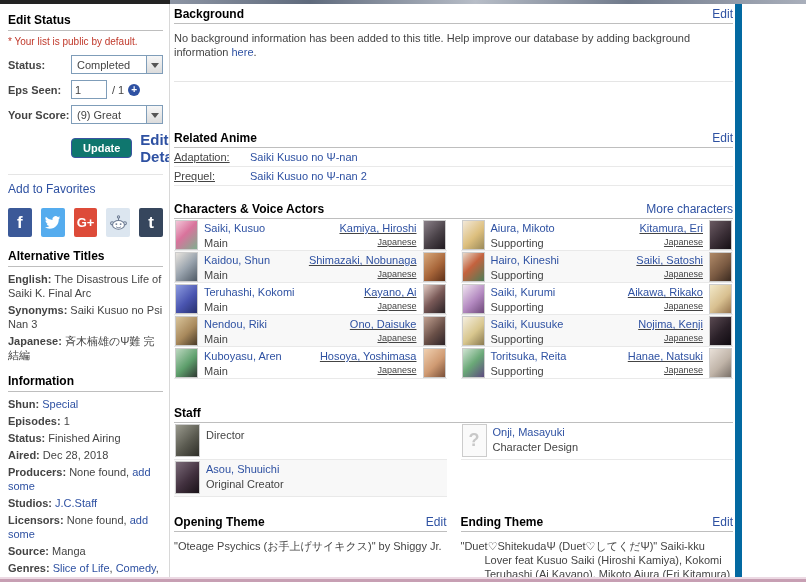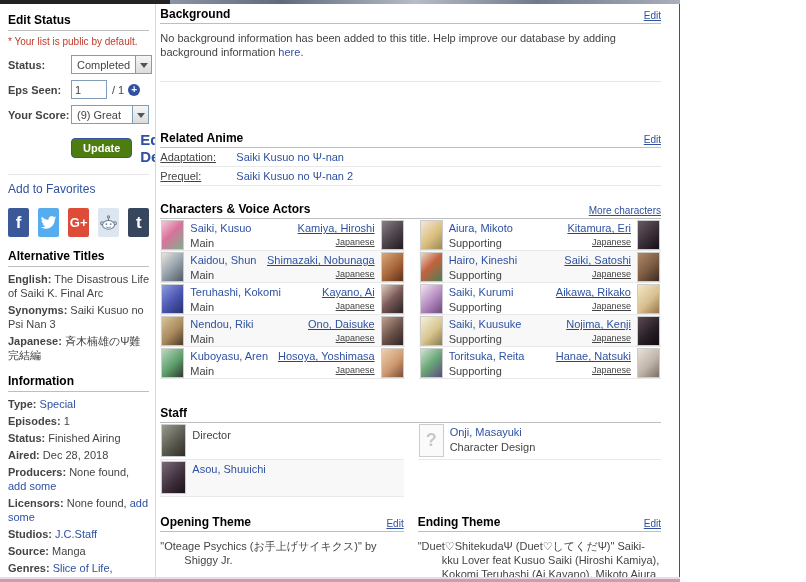--- a/index.html
+++ b/index.html
@@ -4,21 +4,21 @@
 <style>
   * { box-sizing: border-box; margin: 0; padding: 0; }
   html,body { width: 806px; height: 582px; overflow: hidden; }
   body {
     font-family: "Liberation Sans", sans-serif;
     font-size: 11px;
     color: #444;
     background: #fff;
   }
   a { color: #2e51a2; text-decoration: none; cursor: pointer; }
-  .page { position: relative; width: 680px; height: 582px; background: #fff; }
+  .page { position: relative; width: 806px; height: 582px; background: #fff; }
 
   
   .top-strip { display: flex; height: 4px; width: 100%; }
   .top-strip .ts-left { width: 170px; background: #232323; }
   .top-strip .ts-right { flex: 1; background: linear-gradient(90deg,#8d95a4,#5f6a7c 22%,#b7bdc7 48%,#707a8b 72%,#a9afbb 100%); }
   .bottom-strip { position: absolute; left: 0; bottom: 0; width: 100%; height: 5px;
     background: linear-gradient(#ecd9e3 0 40%, #c79fb3 40% 100%); }
 
   .content-row { display: flex; height: 573px; overflow: hidden; }
 
@@ -34,38 +34,38 @@
   .selectbox .sel-arrow { width: 16px; border-left: 1px solid #7f9db9;
     background: linear-gradient(#f6f6f6,#dcdcdc); display: flex; align-items: center; justify-content: center; }
   .selectbox .sel-arrow::after { content: ""; border: 4px solid transparent; border-top: 5px solid #555; margin-top: 5px; }
   .sel-status { width: 92px; justify-content: flex-end; }
   .sel-score { width: 112px; }
   .eps-input { width: 36px; height: 19px; border: 1px solid #7f9db9; padding: 0 3px; font-size: 11px; font-family: inherit; color: #444; }
   .eps-total { margin-left: 5px; }
   .plus-icon { display: inline-block; width: 12px; height: 12px; border-radius: 50%; background: #2e51a2; color: #fff;
     font-size: 10px; font-weight: bold; line-height: 12px; text-align: center; margin-left: 4px; cursor: pointer; }
   .update-row { margin: 6px 0 4px 63px; display: flex; align-items: center; gap: 8px; }
-  .update-btn { background: #4d7c0f; color: #fff; font-weight: bold; font-size: 11px; border: 1px solid #3a53a0;
+  .update-btn { background: #0f766e; color: #fff; font-weight: bold; font-size: 11px; border: 1px solid #3a53a0;
     border-radius: 4px; padding: 3px 11px; cursor: pointer; font-family: inherit; }
   .edit-details { font-size: 15px; font-weight: bold; }
   .side-divider { border-top: 1px solid #e5e5e5; margin: 9px 0 0; }
   .fav-link { display: block; font-size: 12px; padding: 7px 0 4px; }
   .social-row { display: flex; gap: 9px; margin: 8px 0 4px; }
   .social-icon { width: 29px; height: 29px; border-radius: 2px; display: flex; align-items: center; justify-content: center;
     color: #fff; font-weight: bold; font-size: 17px; cursor: pointer; }
   .side-row { margin: 3px 0; line-height: 14px; }
   .side-row .lbl { font-weight: bold; color: #444; }
 
   
-  .main { width: 572px; padding: 0 18px 0 4px; border-right: 1px solid #0369a1; overflow: hidden; }
+  .main { width: 572px; padding: 0 2px 0 4px; border-right: 7px solid #0369a1; overflow: hidden; }
   .right-gutter { flex: 1; background: #fff; }
   .main-header { display: flex; justify-content: space-between; align-items: flex-end;
     border-bottom: 1px solid #bebebe; padding: 3px 0 2px; }
   .main-header .mh-title { font-size: 12px; font-weight: bold; color: #000; }
-  .main-header .mh-link { font-size: 10px; text-decoration: underline; }
+  .main-header .mh-link { font-size: 12px; }
   .bg-text { margin: 7px 0 22px; line-height: 14px; }
   .hr { border-top: 1px solid #e5e5e5; }
   .sec-background { margin-bottom: 46px; }
   .sec-related { margin-bottom: 13px; }
   .rel-row { display: flex; border-bottom: 1px solid #e9e9e9; padding: 2px 0; line-height: 14px; }
   .rel-label { width: 76px; padding-right: 5px; flex: none; text-decoration: underline; }
   .two-col { display: grid; grid-template-columns: 1fr 1fr; column-gap: 14px; align-items: start; }
   .sec-characters { margin-bottom: 24px; }
   .char-row { display: flex; align-items: stretch; height: 32px; border-bottom: 1px solid #e9e9e9; background: #fff; }
   .char-row:nth-child(even) { background: #f8f8f8; }
@@ -169,46 +169,46 @@
         <span class="lbl">Synonyms:</span>
         <span>Saiki Kusuo no Psi Nan 3</span>
       </div>
       <div class="side-row">
         <span class="lbl">Japanese:</span>
         <span>斉木楠雄のΨ難 完結編</span>
       </div>
 
       <div class="side-header">Information</div>
       <div class="side-row">
-        <span class="lbl">Type:</span>
+        <span class="lbl">Shun:</span>
         <a>Special</a>
       </div>
       <div class="side-row">
         <span class="lbl">Episodes:</span>
         <span>1</span>
       </div>
       <div class="side-row">
         <span class="lbl">Status:</span>
         <span>Finished Airing</span>
       </div>
       <div class="side-row">
         <span class="lbl">Aired:</span>
         <span>Dec 28, 2018</span>
       </div>
       <div class="side-row">
         <span class="lbl">Producers:</span>
         <span>None found, </span><a>add some</a>
       </div>
       <div class="side-row">
+        <span class="lbl">Studios:</span>
+        <a>J.C.Staff</a>
+      </div>
+      <div class="side-row">
         <span class="lbl">Licensors:</span>
         <span>None found, </span><a>add some</a>
-      </div>
-      <div class="side-row">
-        <span class="lbl">Studios:</span>
-        <a>J.C.Staff</a>
       </div>
       <div class="side-row">
         <span class="lbl">Source:</span>
         <span>Manga</span>
       </div>
       <div class="side-row">
         <span class="lbl">Genres:</span>
         <a>Slice of Life</a><span>, </span><a>Comedy</a><span>, </span><a>Supernatural</a><span>, </span><a>School</a><span>, </span><a>Shounen</a>
       </div>
 
@@ -352,20 +352,21 @@
             <div class="staff-row">
               <span class="thumb" style="background: linear-gradient(135deg, rgb(154, 154, 142) 0%, rgb(90, 90, 80) 55%, rgb(46, 46, 40) 100%);"></span>
               <span class="cr-info">
                   <span class="rl">Director</span>
                 </span>
             </div>
             <div class="staff-row">
               <span class="thumb" style="background: linear-gradient(135deg, rgb(122, 106, 120) 0%, rgb(65, 48, 62) 55%, rgb(26, 18, 24) 100%);"></span>
               <span class="cr-info">
                   <a class="nm">Asou, Shuuichi</a>
+                  <span class="rl">Original Creator</span>
                 </span>
             </div>
           </div>
           <div>
             <div class="staff-row">
               <span class="thumb ph-thumb">
                   <span>?</span>
                 </span>
               <span class="cr-info">
                   <a class="nm">Onji, Masayuki</a>

